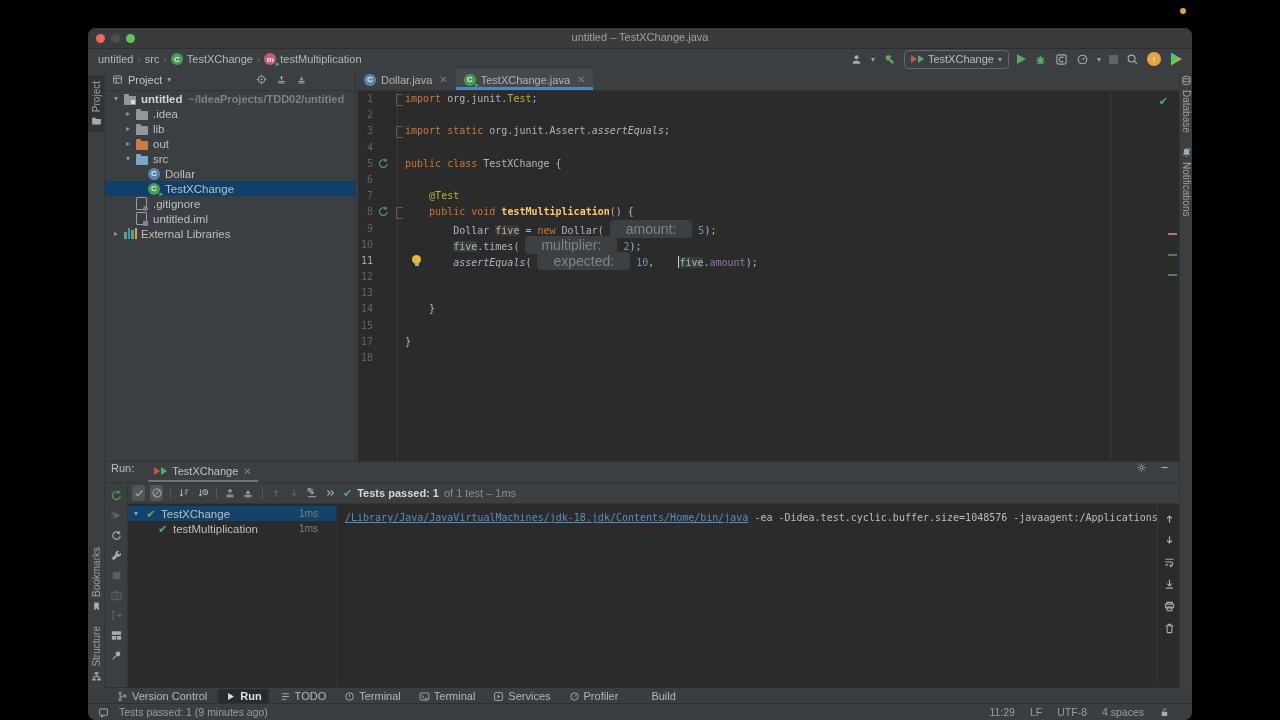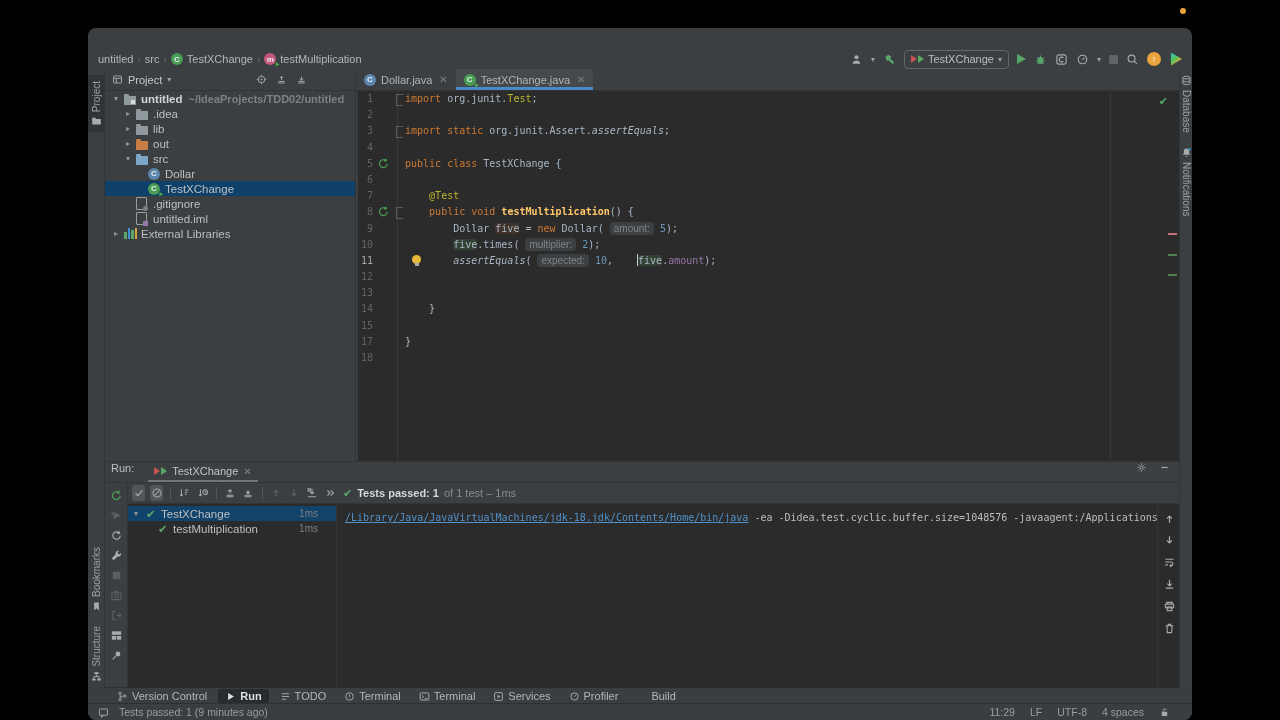--- a/index.html
+++ b/index.html
@@ -63,21 +63,21 @@
   .lnum{position:absolute;left:0;width:15px;text-align:right;color:#606366;font-size:10px;}
   .lnum.cur{color:#a4a6a8;}
   .lico{position:absolute;left:19px;top:1px;width:13px;height:13px;}
   .lfold{position:absolute;left:38px;top:3px;width:6px;height:10px;border-left:1px solid #5a5d5f;border-top:1px solid #5a5d5f;border-bottom:1px solid #5a5d5f;}
   .lcode{position:absolute;left:47px;right:0;top:0;}
   .gutter-sep{position:absolute;left:39px;top:0;bottom:0;width:1px;background:#37393b;}
   .kw{color:#cc7832}.pl{color:#a9b7c6}.ann{color:#bbb529}.num{color:#6897bb}
   .fld{color:#9876aa}.it{color:#a9b7c6;font-style:italic}.md{color:#ffc66b;font-weight:bold}
   .rd{color:#a9b7c6;background:#344134;border-radius:2px}
   .wr{color:#a9b7c6;background:#40332b;border-radius:2px}
-  .inlay{background:#3d4042;color:#808488;font-size:10px;border-radius:4px;padding:1px 4px;font-family:"Liberation Sans",sans-serif;}
+  .inlay{background:#3d4042;color:#808488;font-size:14px;border-radius:4px;padding:1px 16px;font-family:"Liberation Sans",sans-serif;}
   .caret{display:inline-block;width:1px;height:12px;background:#c8c8c8;vertical-align:-2px;}
   .bulb{position:absolute;left:7px;top:2px;width:9px;height:9px;border-radius:50%;background:#e8b83a;}
   .bulb::after{content:"";position:absolute;left:2.5px;top:8.5px;width:4px;height:3px;background:#a9a9a9;}
   #ed-check{position:absolute;right:12px;top:4px;color:#59a869;font-size:11px;font-weight:bold;}
   .smark{position:absolute;right:3px;width:9px;height:2px;}
 
   
   #runpanel{position:absolute;left:17px;right:12px;bottom:32px;height:226px;background:#2b2b2b;border-top:1px solid #323537;}
   .run-head{height:20px;background:#3c3f41;display:flex;align-items:flex-start;border-bottom:1px solid #323537;}
   .run-head .rl{margin-left:6px;color:#bcbec0;}
@@ -144,20 +144,28 @@
   .junit .jg{border-left:6px solid #59a869;margin-left:1px;}
 </style>
 </head>
 <body>
 
 <div id="screen">
   <div id="menubar-dot"></div>
 
   <div id="win">
 
+    <div class="titlebar">
+      <div class="lights">
+        <span class="light l-red"></span>
+        <span class="light l-yellow"></span>
+        <span class="light l-green"></span>
+      </div>
+      <div class="wtitle">untitled – TestXChange.java</div>
+    </div>
 
     <div class="navbar">
       <div class="crumbs" id="crumbs">
           <span class="crumb">
             <span>untitled</span>
           </span>
           <span class="crumb-sep">›</span>
           <span class="crumb">
             <span>src</span>
           </span>

